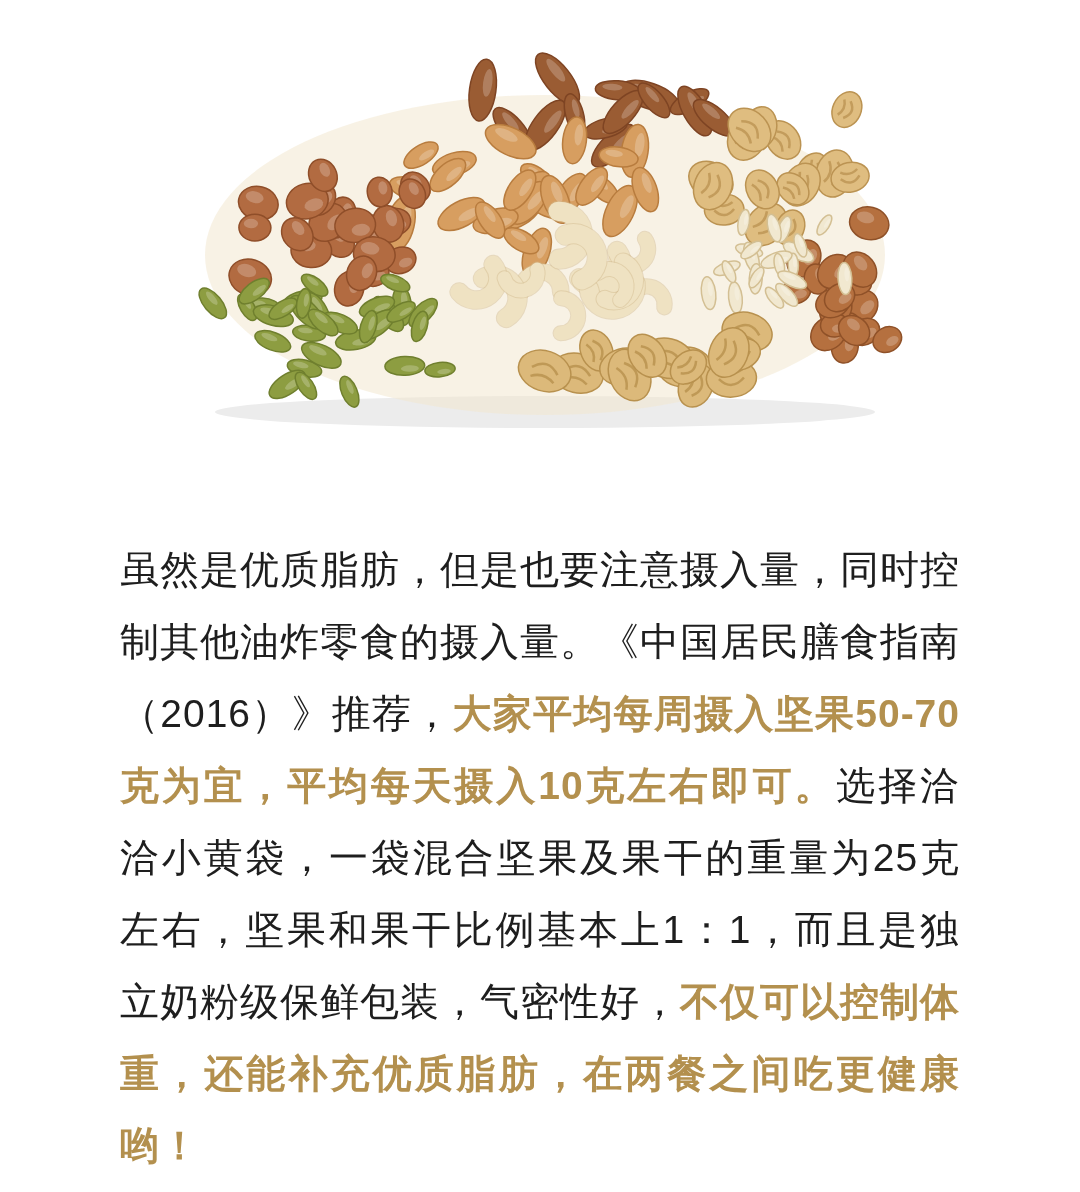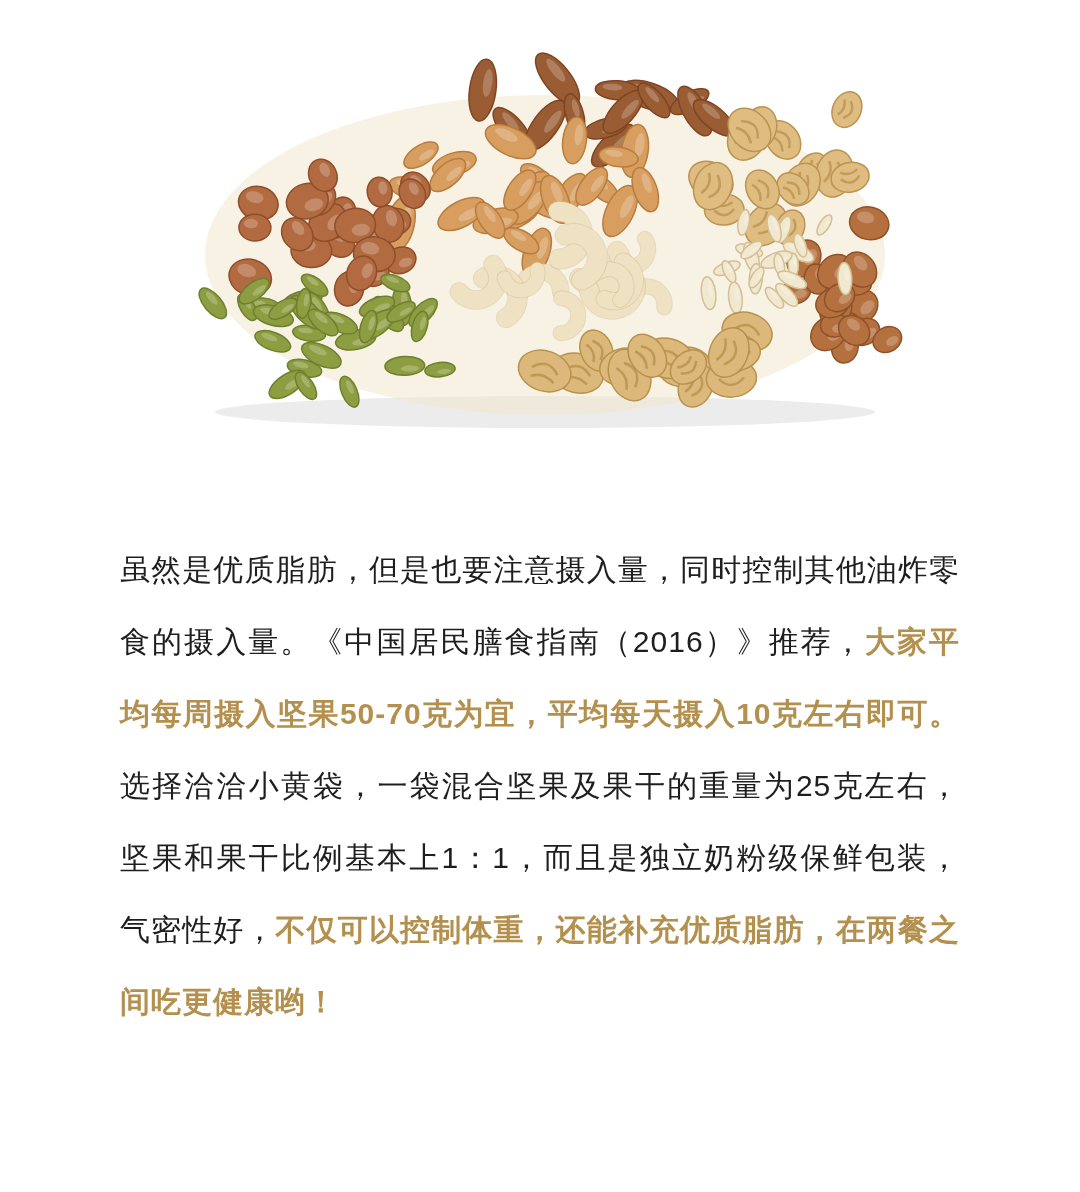--- a/index.html
+++ b/index.html
@@ -22,21 +22,21 @@
     overflow:hidden;
   }
   figure.hero{
     margin:30px auto 0;
     width:740px;height:400px;
   }
   figure.hero svg{display:block;width:740px;height:400px;}
   .article-text{
     margin:104px 120px 0 120px;
     width:840px;
-    font-size:30px;
+    font-size:39px;
     line-height:72px;
     letter-spacing:1px;
     text-align:justify;
     color:var(--text-primary);
     font-weight:400;
   }
   .seg-normal{color:var(--text-primary);font-weight:400;}
   .seg-highlight{color:var(--text-highlight);font-weight:700;}
 </style>
 </head>

